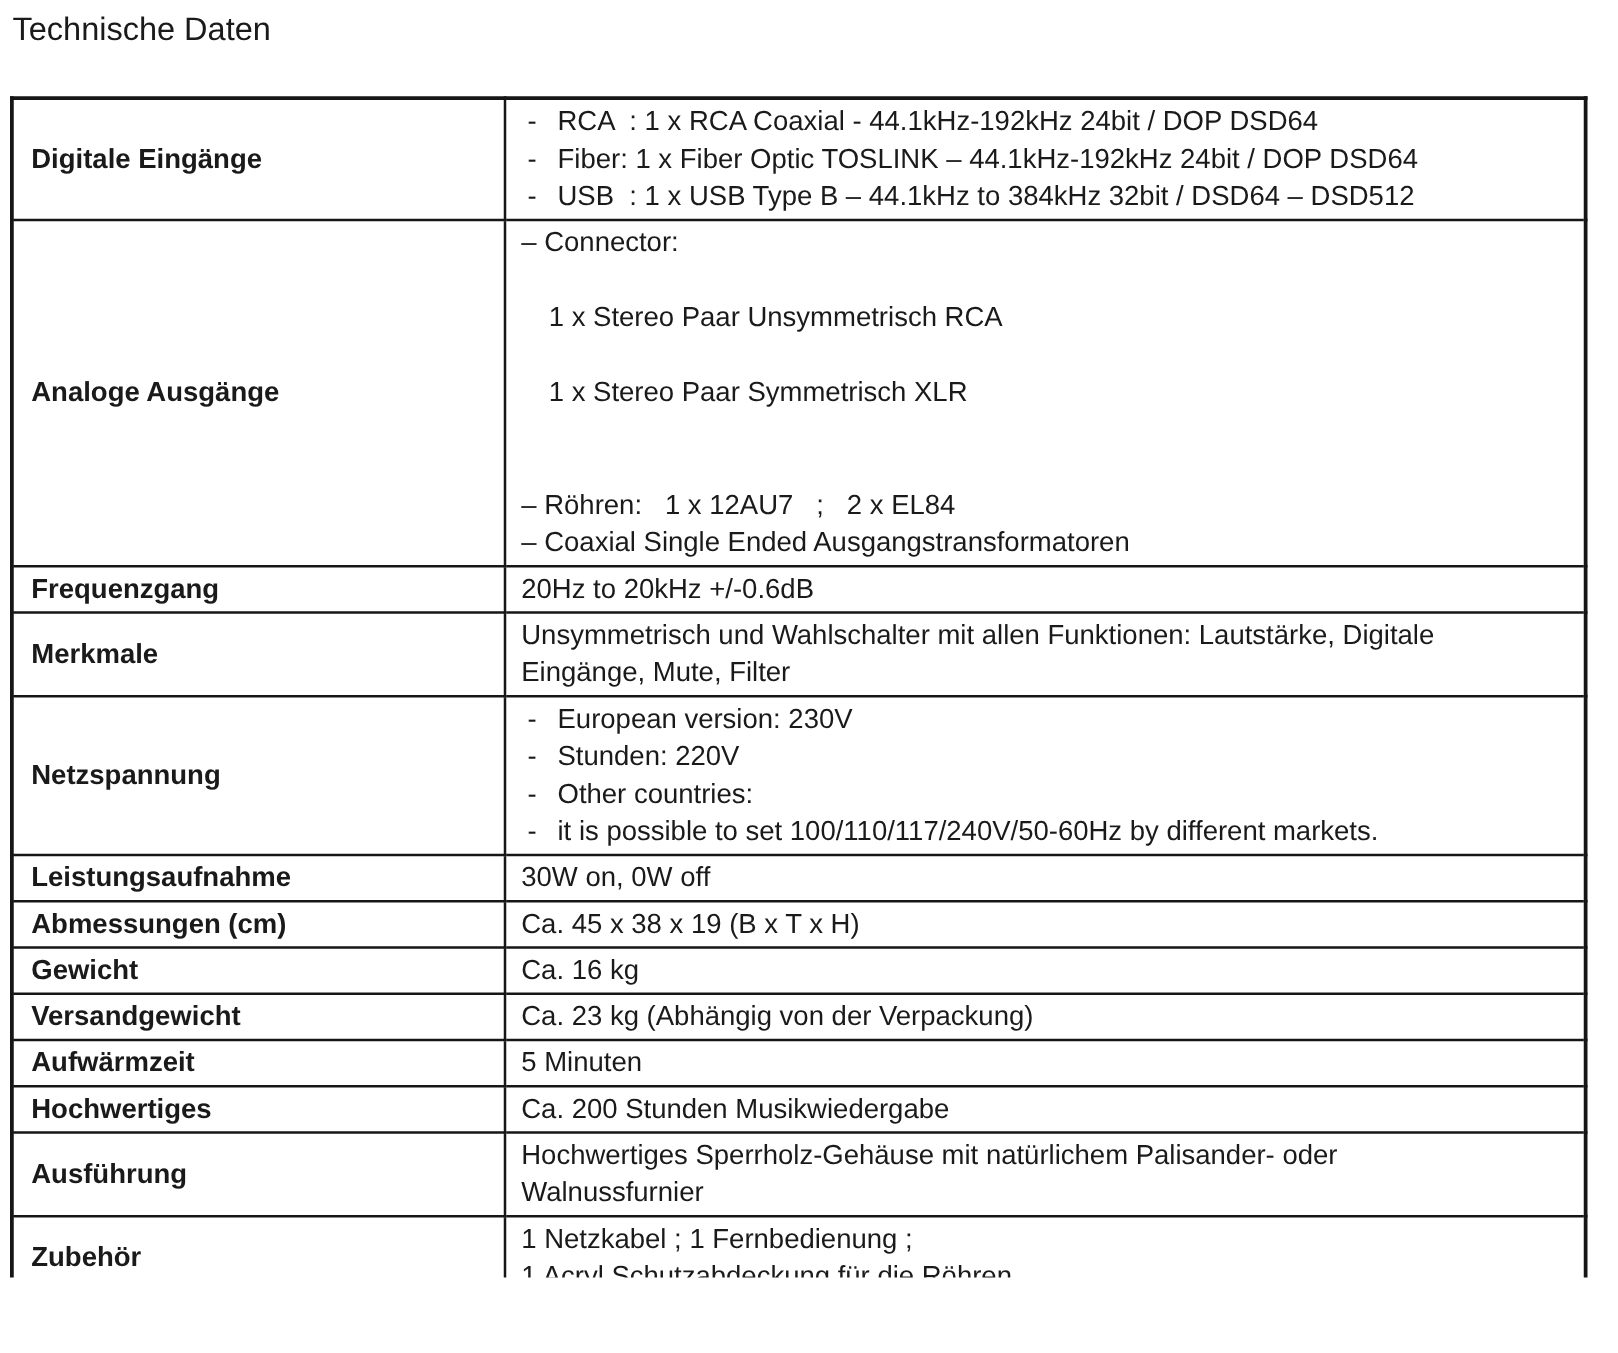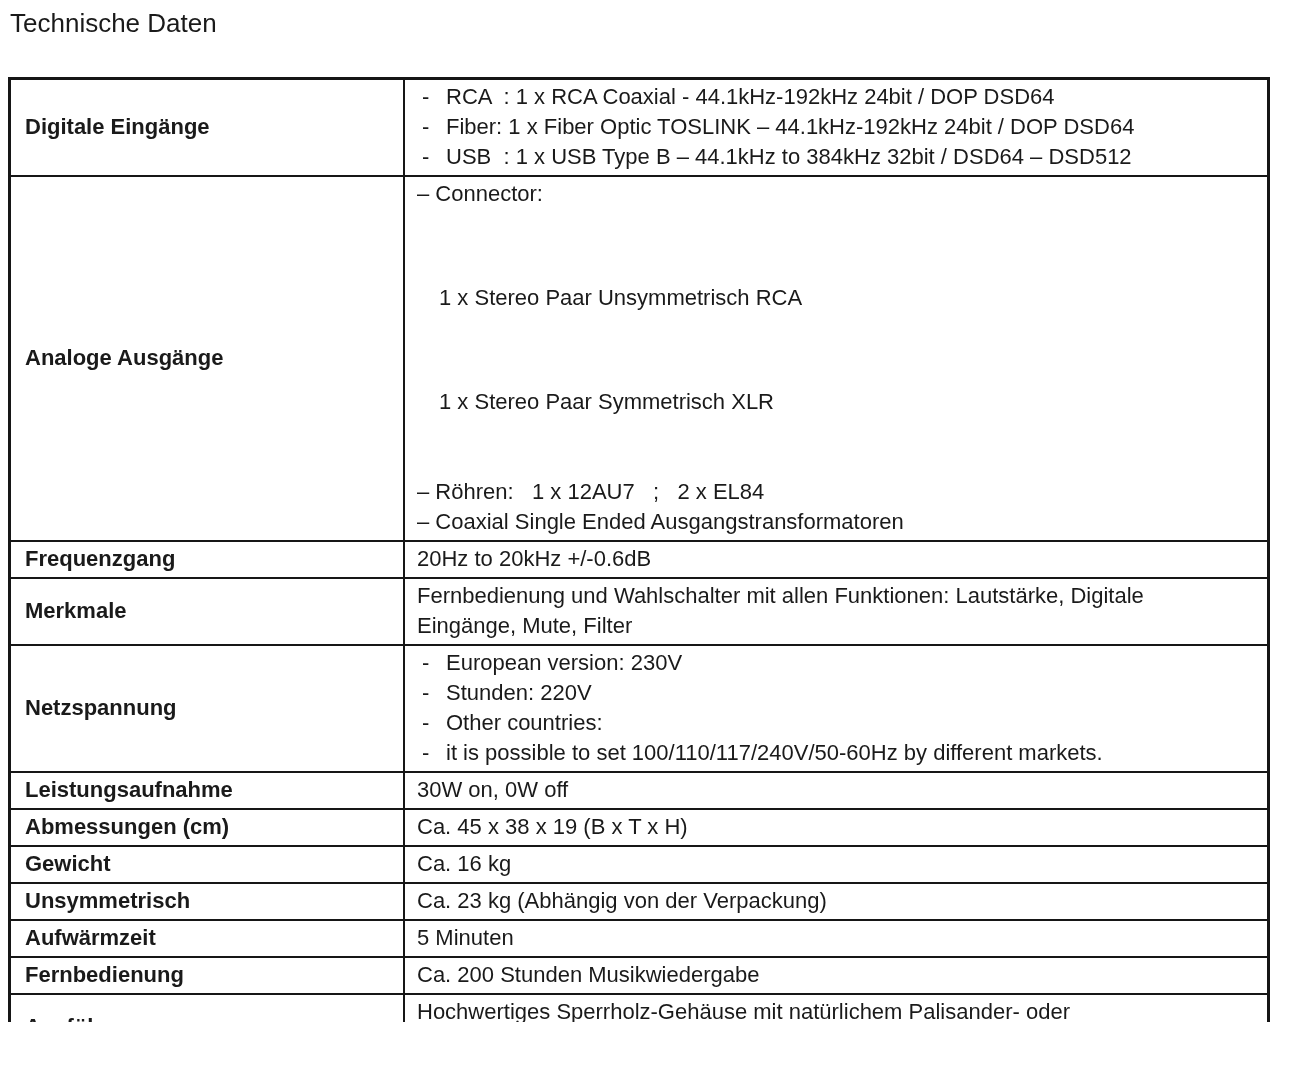--- a/index.html
+++ b/index.html
@@ -52,21 +52,20 @@
   .line.dash {
     display: flex;
     padding-left: 5px;
   }
   .line.dash .bullet {
     flex: none;
     width: 24px;
   }
   .line.indent {
     padding-left: 22px;
-    margin-top: 44px;
   }
   .line.bold {
     font-weight: bold;
   }
 </style>
 </head>
 <body>
 
 <div class="page">
   <h1 class="title">Technische Daten</h1>
@@ -96,21 +95,21 @@
         </tr>
         <tr>
           <td class="label-cell">Frequenzgang</td>
           <td class="value-cell">
             <div class="line plain">20Hz to 20kHz +/-0.6dB</div>
           </td>
         </tr>
         <tr>
           <td class="label-cell">Merkmale</td>
           <td class="value-cell">
-            <div class="line plain">Fernbedienung und Wahlschalter mit allen Funktionen: Lautstärke, Digitale</div>
+            <div class="line plain">Unsymmetrisch und Wahlschalter mit allen Funktionen: Lautstärke, Digitale</div>
             <div class="line plain">Eingänge, Mute, Filter</div>
           </td>
         </tr>
         <tr>
           <td class="label-cell">Netzspannung</td>
           <td class="value-cell">
             <div class="line dash"><span class="bullet">-</span><span class="txt">European version: 230V</span></div>
             <div class="line dash"><span class="bullet">-</span><span class="txt">Stunden: 220V</span></div>
             <div class="line dash"><span class="bullet">-</span><span class="txt">Other countries:</span></div>
             <div class="line dash"><span class="bullet">-</span><span class="txt">it is possible to set 100/110/117/240V/50-60Hz by different markets.</span></div>
@@ -128,39 +127,46 @@
             <div class="line plain">Ca. 45 x 38 x 19 (B x T x H)</div>
           </td>
         </tr>
         <tr>
           <td class="label-cell">Gewicht</td>
           <td class="value-cell">
             <div class="line plain">Ca. 16 kg</div>
           </td>
         </tr>
         <tr>
-          <td class="label-cell">Unsymmetrisch</td>
+          <td class="label-cell">Versandgewicht</td>
           <td class="value-cell">
             <div class="line plain">Ca. 23 kg (Abhängig von der Verpackung)</div>
           </td>
         </tr>
         <tr>
           <td class="label-cell">Aufwärmzeit</td>
           <td class="value-cell">
             <div class="line plain">5 Minuten</div>
           </td>
         </tr>
         <tr>
-          <td class="label-cell">Fernbedienung</td>
+          <td class="label-cell">Hochwertiges</td>
           <td class="value-cell">
             <div class="line plain">Ca. 200 Stunden Musikwiedergabe</div>
           </td>
         </tr>
         <tr>
           <td class="label-cell">Ausführung</td>
           <td class="value-cell">
             <div class="line plain">Hochwertiges Sperrholz-Gehäuse mit natürlichem Palisander- oder</div>
             <div class="line plain">Walnussfurnier</div>
           </td>
         </tr>
+        <tr>
+          <td class="label-cell">Zubehör</td>
+          <td class="value-cell">
+            <div class="line plain">1 Netzkabel ; 1 Fernbedienung ;</div>
+            <div class="line plain">1 Acryl Schutzabdeckung für die Röhren</div>
+          </td>
+        </tr>
       </tbody>
   </table>
 </div>
 
 </body></html>

